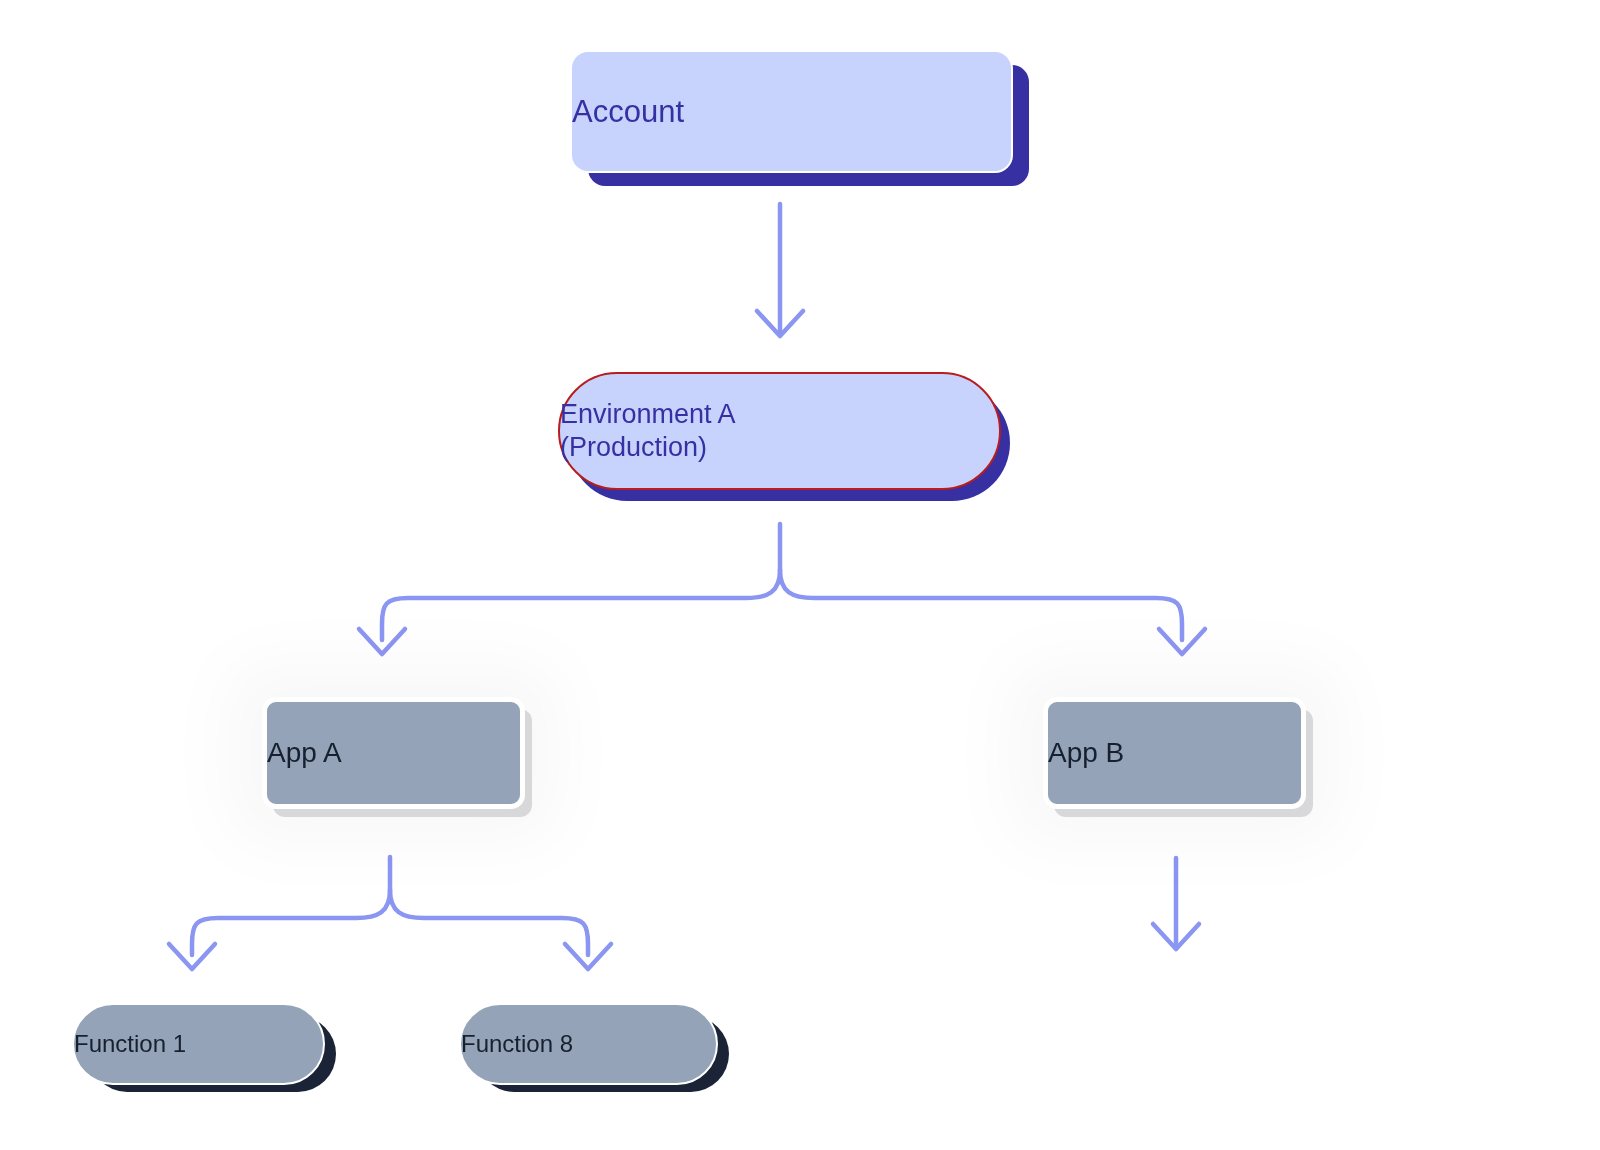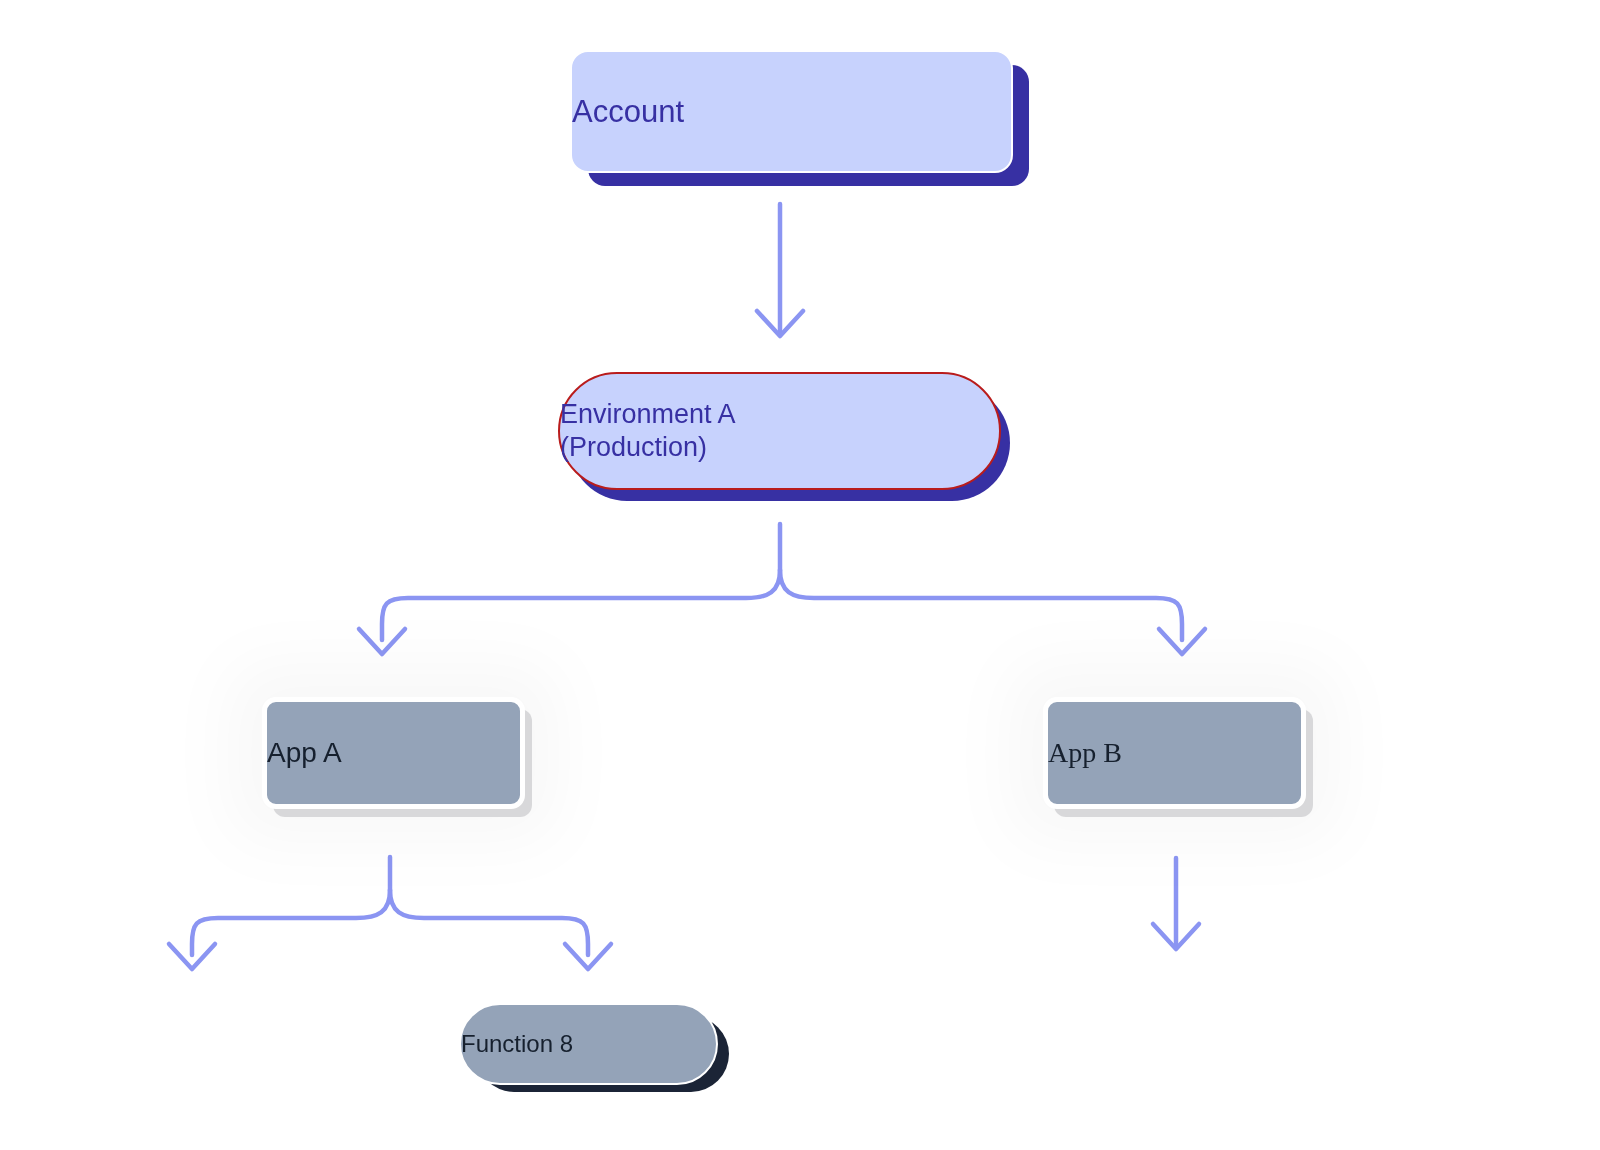--- a/index.html
+++ b/index.html
@@ -78,21 +78,21 @@
     background: #94a3b8;
     border-radius: 14px;
     border: 5px solid #ffffff;
     color: #16202e;
     font-size: 28px;
     box-shadow:
       9px 10px 0 -2px #d8d8da,
       0 0 60px 34px rgba(120,125,135,0.055);
   }
   .n-appA { left: 262px; }
-  .n-appB { left: 1043px; font-family: Liberation Serif, serif; }
+  .n-appB { left: 1043px; }
 
   
   .n-fn {
     height: 82px;
     background: #94a3b8;
     border-radius: 45px;
     border: 2px solid #ffffff;
     color: #16202e;
     font-size: 24px;
     box-shadow: 14px 10px 0 -3px #1b2436;
@@ -156,19 +156,22 @@
   </div>
 
   <div class="node n-app n-appA">
     <span class="node-label">App A</span>
   </div>
 
   <div class="node n-app n-appB">
     <span class="node-label">App B</span>
   </div>
 
+  <div class="node n-fn n-fn1">
+    <span class="node-label">Function 1</span>
+  </div>
 
   <div class="node n-fn n-fn2">
     <span class="node-label">Function 8</span>
   </div>
 
 
 </div>
 
 </body></html>

